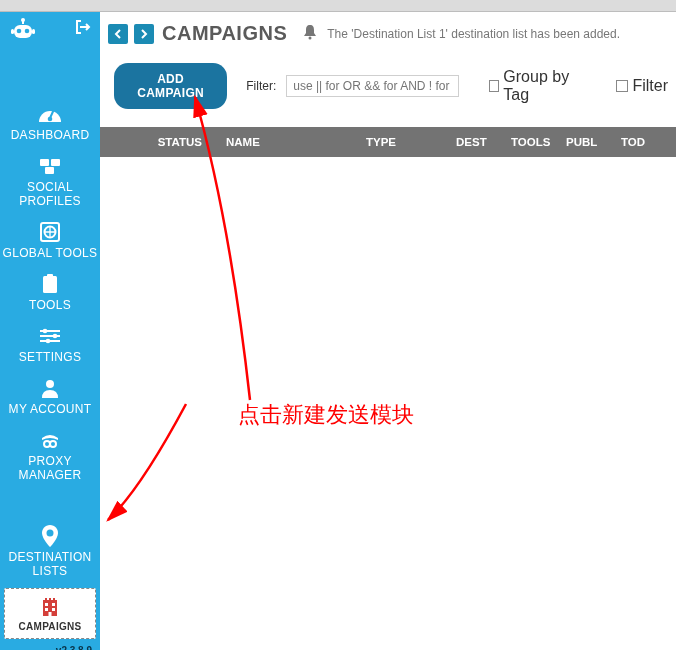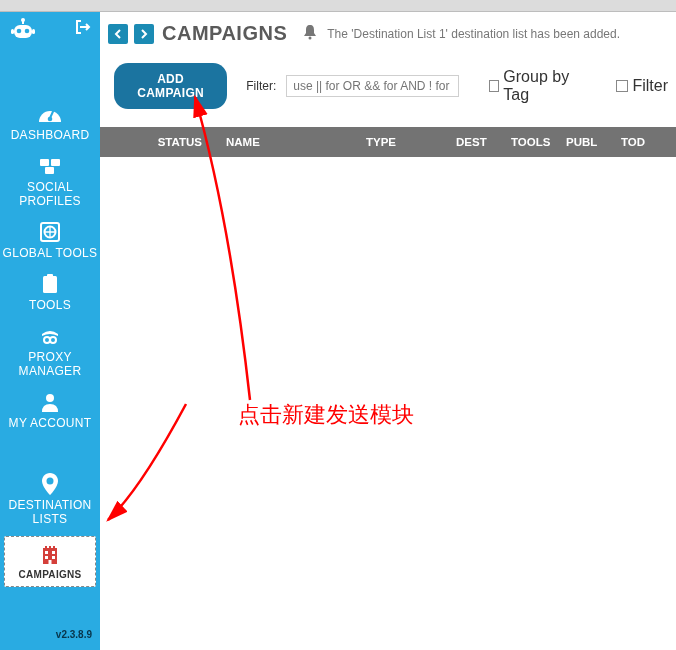--- a/index.html
+++ b/index.html
@@ -241,40 +241,51 @@
       <div class="nav-item">
         <span class="ic">
           <svg width="20" height="22" viewBox="0 0 20 22">
               <rect x="3" y="3" width="14" height="17" rx="1.5" fill="#fff"></rect>
               <rect x="7" y="1" width="6" height="4" rx="1" fill="#fff"></rect>
             </svg>
         </span>
         <span class="nav-label">TOOLS</span>
       </div>
 
+      <div class="nav-item">
+        <span class="ic">
+          <svg width="24" height="18" viewBox="0 0 24 18">
+              <path d="M2 4 H22 M2 9 H22 M2 14 H22" stroke="#fff" stroke-width="2"></path>
+              <circle cx="7" cy="4" r="2.3" fill="#fff"></circle>
+              <circle cx="17" cy="9" r="2.3" fill="#fff"></circle>
+              <circle cx="10" cy="14" r="2.3" fill="#fff"></circle>
+            </svg>
+        </span>
+        <span class="nav-label">SETTINGS</span>
+      </div>
+
+      <div class="nav-item">
+        <span class="ic">
+          <svg width="20" height="20" viewBox="0 0 20 20">
+              <circle cx="10" cy="6" r="4" fill="#fff"></circle>
+              <path d="M2 20 Q2 12 10 12 Q18 12 18 20 Z" fill="#fff"></path>
+            </svg>
+        </span>
+        <span class="nav-label">MY ACCOUNT</span>
+      </div>
 
       <div class="nav-item">
         <span class="ic">
           <svg width="22" height="22" viewBox="0 0 22 22">
               <path d="M3 9 Q11 3 19 9 L19 11 Q11 7 3 11 Z" fill="#fff"></path>
               <circle cx="8" cy="15" r="3" fill="none" stroke="#fff" stroke-width="2"></circle>
               <circle cx="14" cy="15" r="3" fill="none" stroke="#fff" stroke-width="2"></circle>
             </svg>
         </span>
         <span class="nav-label">PROXY MANAGER</span>
-      </div>
-
-      <div class="nav-item">
-        <span class="ic">
-          <svg width="20" height="20" viewBox="0 0 20 20">
-              <circle cx="10" cy="6" r="4" fill="#fff"></circle>
-              <path d="M2 20 Q2 12 10 12 Q18 12 18 20 Z" fill="#fff"></path>
-            </svg>
-        </span>
-        <span class="nav-label">MY ACCOUNT</span>
       </div>
 
       <div class="nav-item dest">
         <span class="ic">
           <svg width="20" height="24" viewBox="0 0 20 24">
               <path d="M10 1 C5 1 2 5 2 9 C2 15 10 23 10 23 C10 23 18 15 18 9 C18 5 15 1 10 1 Z" fill="#fff"></path>
               <circle cx="10" cy="9" r="3.5" fill="#29abe2"></circle>
             </svg>
         </span>
         <span class="nav-label">DESTINATION LISTS</span>

